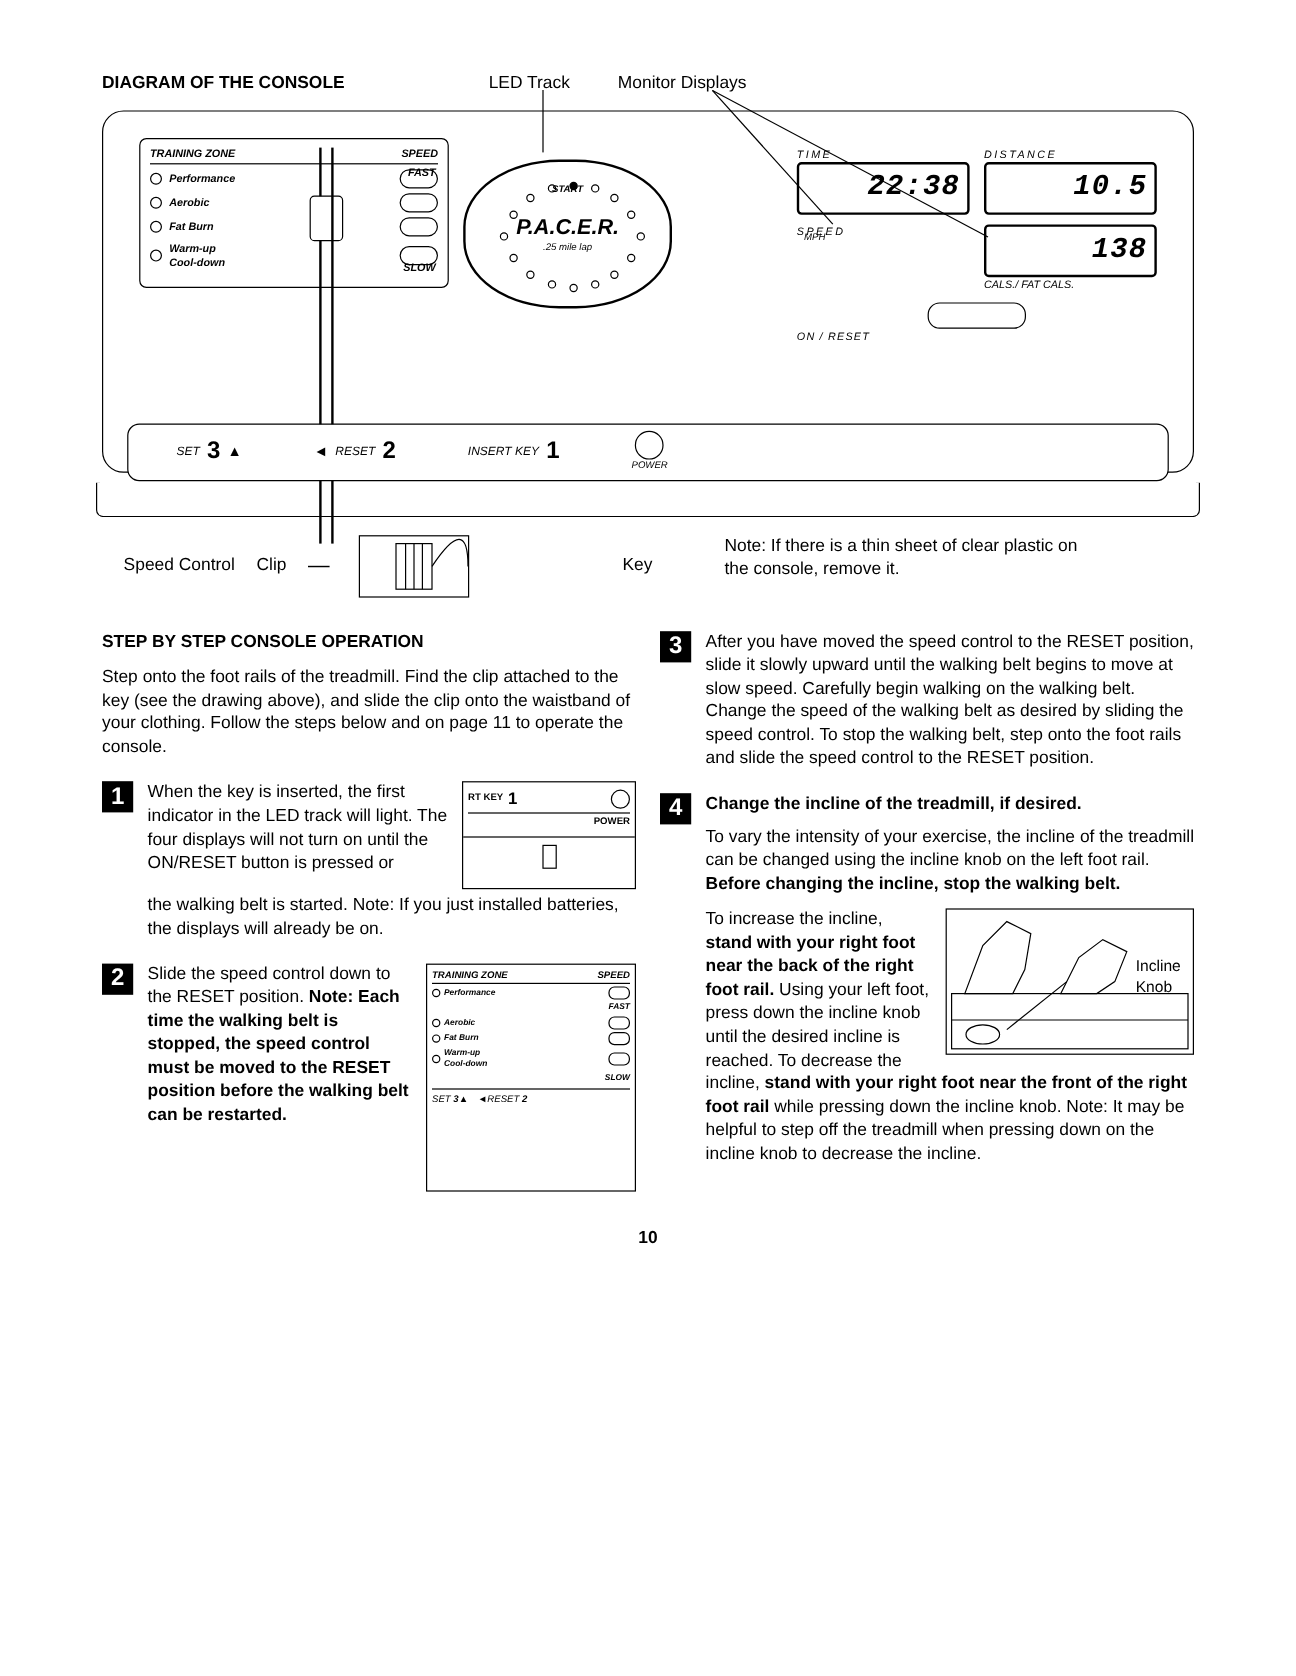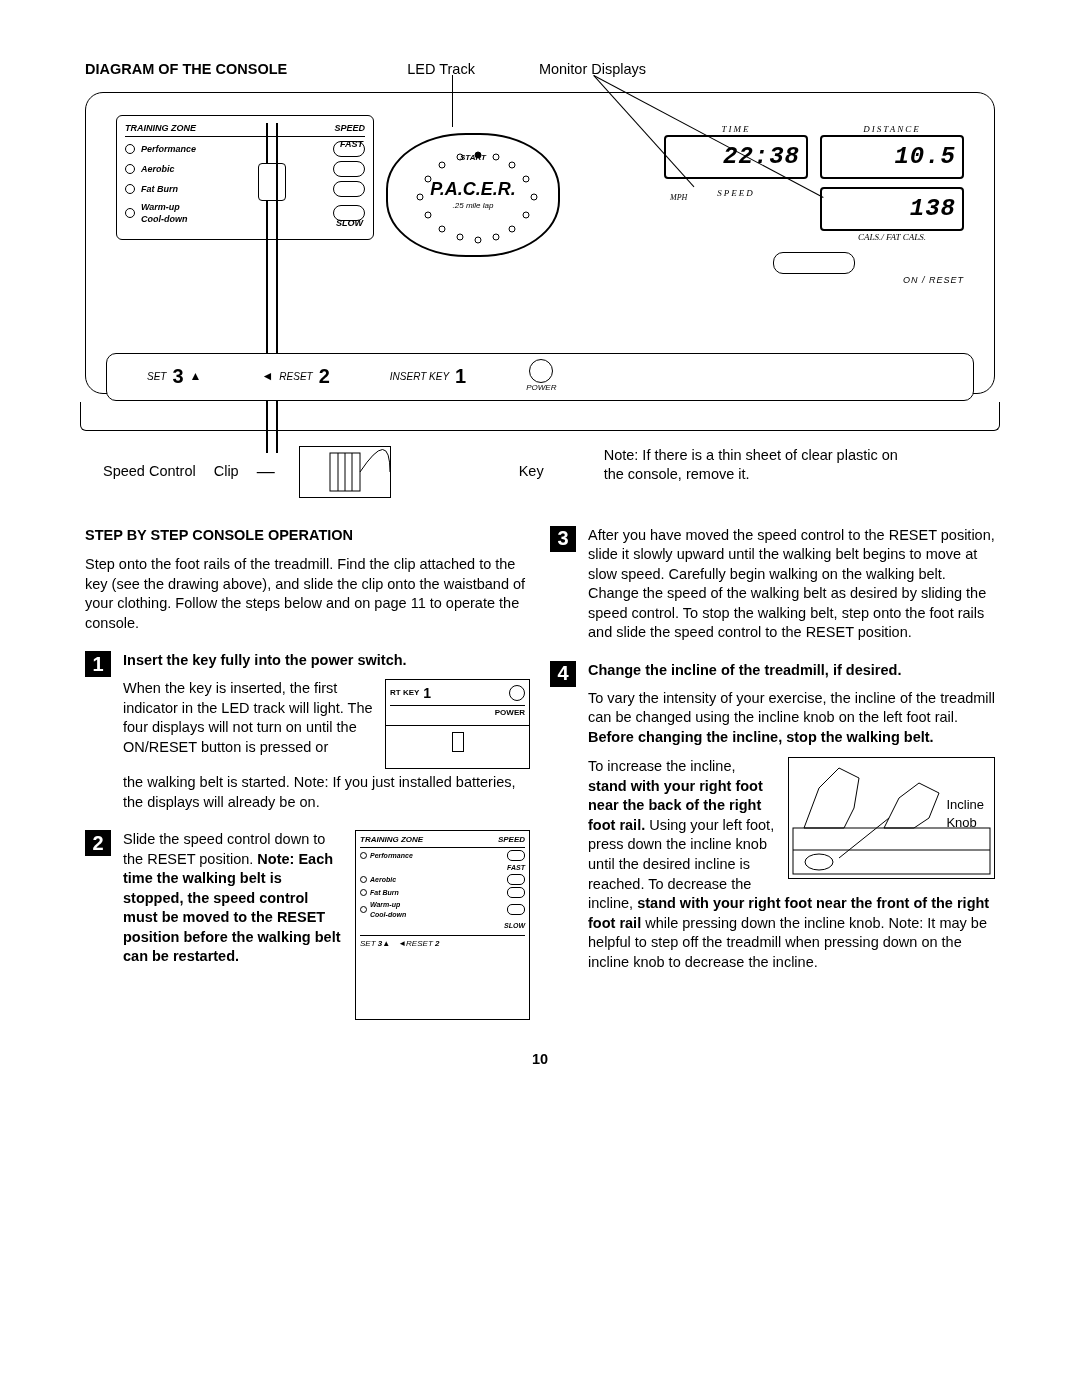--- a/index.html
+++ b/index.html
@@ -17,21 +17,21 @@
     font-weight: bold;
     margin-bottom: 6px;
   }
   .diagram-header {
     display: flex;
     align-items: flex-start;
     gap: 80px;
   }
   .diagram-labels-top {
     display: flex;
-    gap: 64px;
+    gap: 40px;
     margin-left: 40px;
   }
   .diagram-box {
     border: 1.5px solid #000;
     border-radius: 18px;
     height: 300px;
     margin-top: 6px;
     position: relative;
     overflow: visible;
   }
@@ -136,24 +136,24 @@
   .pacer-oval {
     position:absolute; left:300px; top:40px; width:170px; height:120px;
     border:2px solid #000; border-radius:80px/56px;
     display:flex; align-items:center; justify-content:center; flex-direction:column;
     font-weight:bold; font-style:italic;
   }
   .pacer-dots { position:absolute; inset:10px; border-radius:70px/48px; }
   .displays { position:absolute; right:30px; top:30px; width:300px; }
   .disp-row { display:flex; gap:12px; margin-bottom:8px; }
   .disp { flex:1; }
-  .disp-lbl { font-size:9px; font-style:italic; text-align:center; letter-spacing:2px;font-family:Liberation Serif, serif; }
+  .disp-lbl { font-size:9px; font-style:italic; text-align:left; letter-spacing:2px; }
   .disp-val { border:2px solid #000; border-radius:4px; padding:4px 6px; font-family:'Courier New',monospace; font-weight:bold; font-size:24px; font-style:italic; text-align:right; letter-spacing:1px;}
   .onreset-btn { border:1.5px solid #000; border-radius:10px; width:80px; height:20px; margin:4px auto 0 auto; }
-  .onreset-lbl { font-size:9px; text-align:right; font-style:italic; letter-spacing:1px; }
+  .onreset-lbl { font-size:9px; text-align:left; font-style:italic; letter-spacing:1px; }
   .bottom-bar { position:absolute; left:20px; right:20px; bottom:-8px; height:46px; border:1.5px solid #000; border-radius:10px; background:#fff; display:flex; align-items:center; padding:0 40px; gap:60px;}
   .bb-item { display:flex; align-items:center; gap:6px; font-size:10px; font-style:italic;}
   .bb-item .big { font-size:20px; font-weight:bold; font-style:normal;}
   .bb-arrow{font-size:12px;}
   .power-circle{width:22px;height:22px;border:1.5px solid #000;border-radius:50%;}
   .console-frame{position:absolute;left:-6px;right:-6px;bottom:-38px;height:28px;border-left:1.5px solid #000;border-right:1.5px solid #000;border-bottom:1.5px solid #000;border-radius:0 0 6px 6px;}
 
   
   .vline{position:absolute;width:1px;background:#000;}
   .dline{position:absolute;border-top:1px solid #000;transform-origin:left top;}
@@ -322,21 +322,20 @@
 
 <div class="two-col">
 
   <div class="col">
     <div class="section-title">STEP BY STEP CONSOLE OPERATION</div>
     <p style="margin-top:10px;">Step onto the foot rails of the treadmill. Find the clip attached to the key (see the drawing above), and slide the clip onto the waistband of your clothing. Follow the steps below and on page 11 to operate the console.</p>
 
     <div class="step">
       <div class="step-num">1</div>
       <div class="step-body">
-        <div class="step-title">Insert the key fully into the power switch.</div>
         <div class="step-text">
           <div class="inline-figure mini-key">
             <div class="row1">
               <span class="lbl">RT KEY</span>
               <span class="lbl" style="font-size:14px;">1</span>
               <div style="flex:1"></div>
               <div class="circ"></div>
             </div>
             <div class="lbl" style="text-align:right;">POWER</div>
             <div class="sep"></div>

